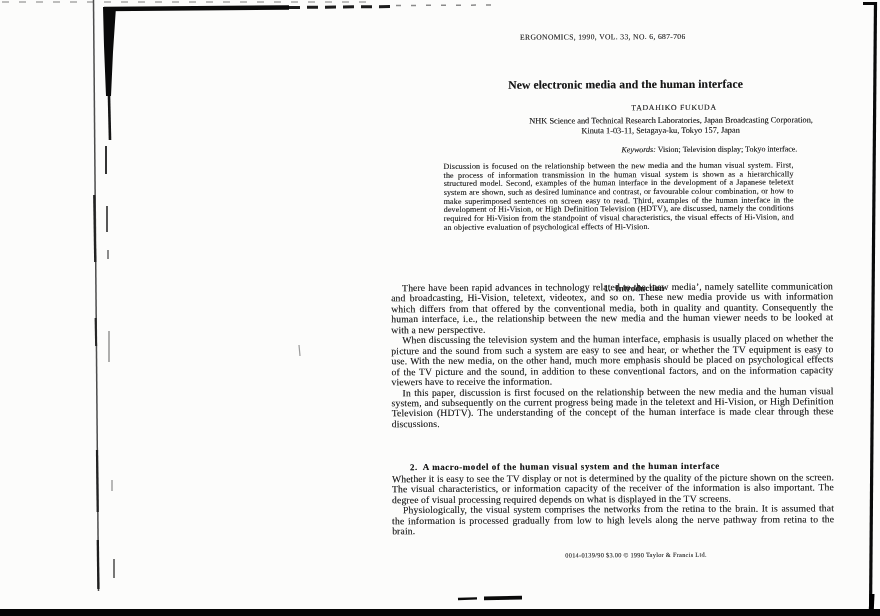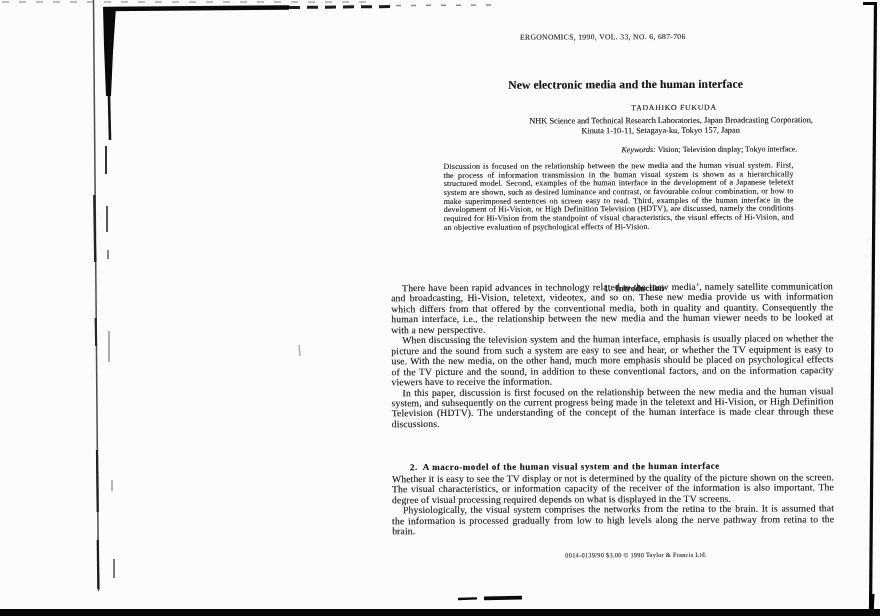--- a/index.html
+++ b/index.html
@@ -49,21 +49,21 @@
 </head>
 <body>
 
 <div class="page">
 
   <div class="content">
     <div class="abs journal-header">ERGONOMICS, 1990, VOL. 33, NO. 6, 687-706</div>
     <div class="abs title">New electronic media and the human interface</div>
     <div class="abs author">TADAHIKO FUKUDA</div>
     <div class="abs affil1">NHK Science and Technical Research Laboratories, Japan Broadcasting Corporation,</div>
-    <div class="abs affil2">Kinuta 1-10-11, Setagaya-ku, Tokyo 157, Japan</div>
+    <div class="abs affil2">Kinuta 1-03-11, Setagaya-ku, Tokyo 157, Japan</div>
     <div class="abs keywords"><span class="kw-label">Keywords:</span><span> Vision; Television display; Tokyo interface.</span></div>
 
     <div class="abstract">Discussion is focused on the relationship between the new media and the human visual system. First, the process of information transmission in the human visual system is shown as a hierarchically structured model. Second, examples of the human interface in the development of a Japanese teletext system are shown, such as desired luminance and contrast, or favourable colour combination, or how to make superimposed sentences on screen easy to read. Third, examples of the human interface in the development of Hi-Vision, or High Definition Television (HDTV), are discussed, namely the conditions required for Hi-Vision from the standpoint of visual characteristics, the visual effects of Hi-Vision, and an objective evaluation of psychological effects of Hi-Vision.</div>
 
     <div class="abs sec-heading h1">1.  Introduction</div>
     <div class="bodyblock bb1">
       <p>There have been rapid advances in technology related to the ‘new media’, namely satellite communication and broadcasting, Hi-Vision, teletext, videotex, and so on. These new media provide us with information which differs from that offered by the conventional media, both in quality and quantity. Consequently the human interface, i.e., the relationship between the new media and the human viewer needs to be looked at with a new perspective.</p>
       <p>When discussing the television system and the human interface, emphasis is usually placed on whether the picture and the sound from such a system are easy to see and hear, or whether the TV equipment is easy to use. With the new media, on the other hand, much more emphasis should be placed on psychological effects of the TV picture and the sound, in addition to these conventional factors, and on the information capacity viewers have to receive the information.</p>
       <p>In this paper, discussion is first focused on the relationship between the new media and the human visual system, and subsequently on the current progress being made in the teletext and Hi-Vision, or High Definition Television (HDTV). The understanding of the concept of the human interface is made clear through these discussions.</p>
     </div>

